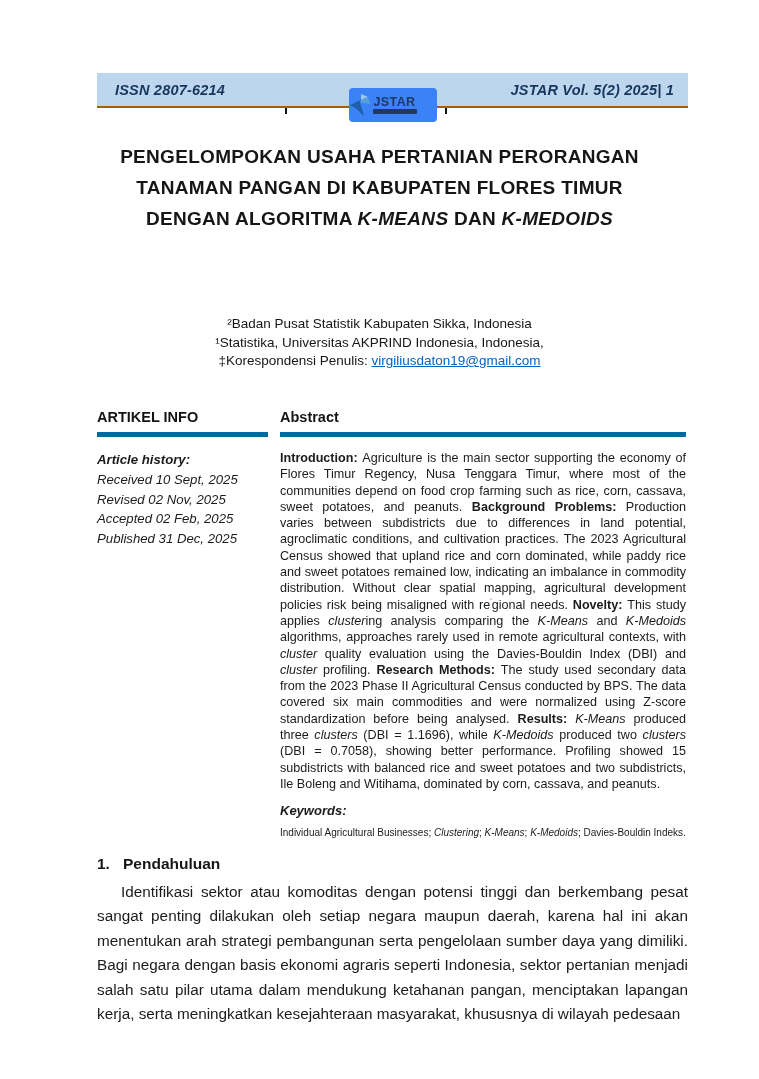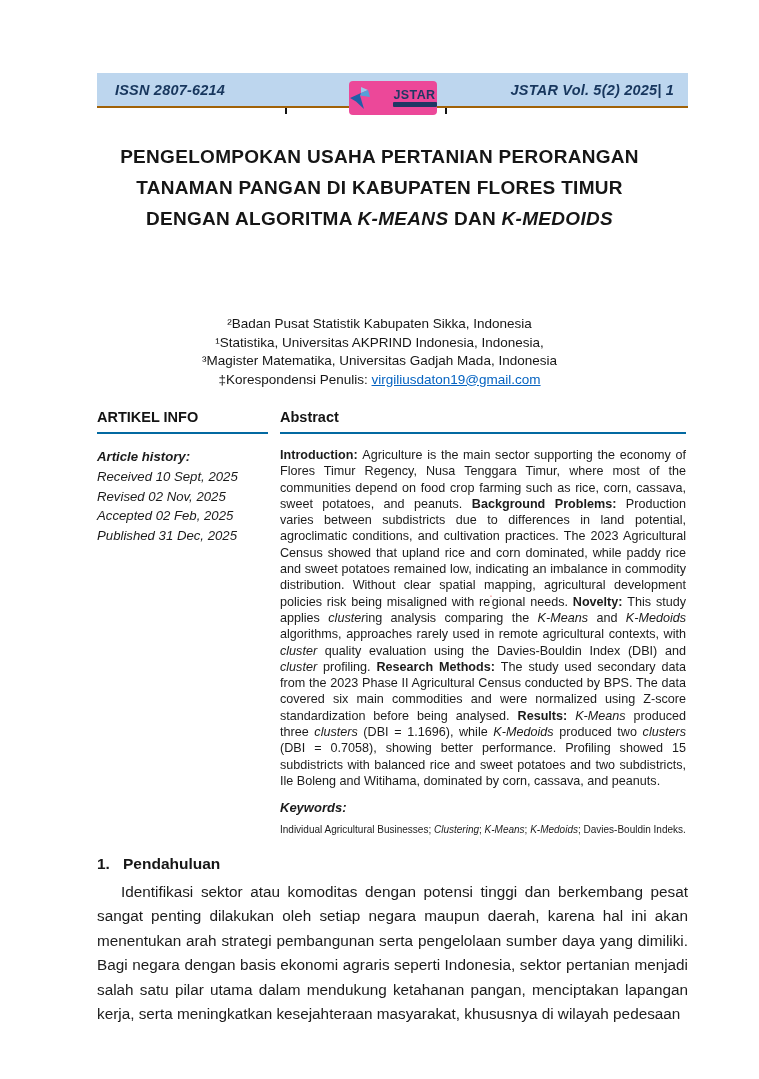--- a/index.html
+++ b/index.html
@@ -14,23 +14,23 @@
 
   
   .header-band{
     position:absolute;left:97px;top:73px;width:591px;height:35px;
     background:#bdd6ee;border-bottom:2px solid #a16207;
     display:flex;align-items:center;justify-content:space-between;
     box-sizing:border-box;padding:0 14px 0 18px;
   }
   .header-text{font-style:italic;font-weight:bold;font-size:14.5px;color:#17365d;letter-spacing:.2px;white-space:nowrap;}
   .logo-box{
-    position:absolute;left:50%;top:8px;transform:translateX(-50%);
-    width:88px;height:34px;background:#ec4899;border-radius:4px;
-    display:flex;align-items:center;justify-content:space-between;gap:2px;
+    position:absolute;left:50%;top:15px;transform:translateX(-50%);
+    width:88px;height:34px;background:#3b82f6;border-radius:4px;
+    display:flex;align-items:center;justify-content:flex-start;gap:2px;
   }
   .logo-stack{display:flex;flex-direction:column;align-items:center;line-height:1;}
   .logo-word{font-weight:bold;font-size:12.5px;color:#1f3864;letter-spacing:.4px;}
   .logo-subbar{width:44px;height:5px;background:#1f3864;margin-top:1px;border-radius:1px;}
   .tick{position:absolute;top:108px;width:2px;height:6px;background:#141414;}
 
   
   .title{
     position:absolute;left:99px;top:141px;width:561px;text-align:center;
     font-size:19px;line-height:31px;font-weight:600;color:#161616;letter-spacing:.3px;
@@ -42,21 +42,21 @@
   .affiliations{
     position:absolute;left:84px;top:315px;width:591px;text-align:center;
     font-size:13.5px;line-height:18.5px;color:#161616;
   }
   .email-link{color:#0563c1;text-decoration:underline;cursor:pointer;}
 
   
   .info-col{position:absolute;left:97px;top:409px;width:171px;}
   .info-heading,.abstract-heading{
     font-weight:bold;font-size:14.5px;color:#141414;
-    border-bottom:2px solid #0369a1;padding-bottom:7px;
+    border-bottom:5px solid #0369a1;padding-bottom:7px;
   }
   .history{margin-top:13px;font-style:italic;font-size:13.2px;line-height:19.8px;color:#1b1b1b;}
   .history .label{font-weight:bold;}
 
   .abstract-col{position:absolute;left:280px;top:409px;width:406px;}
   .abstract-body{
     margin-top:13px;font-size:12.6px;line-height:16.3px;text-align:justify;color:#1b1b1b;
   }
   .keywords-label{margin-top:11px;font-style:italic;font-weight:bold;font-size:13px;color:#1b1b1b;}
   .keywords-body{margin-top:7px;font-size:10px;line-height:16.5px;text-align:justify;color:#1b1b1b;}
@@ -96,21 +96,20 @@
   </div>
   <div class="tick" style="left:285px;"></div>
   <div class="tick" style="left:445px;"></div>
 
   <div class="title"><span>PENGELOMPOKAN USAHA PERTANIAN PERORANGAN TANAMAN PANGAN DI KABUPATEN FLORES TIMUR DENGAN ALGORITMA </span><span class="i">K-MEANS</span><span> DAN </span><span class="i">K-MEDOIDS</span></div>
 
 
   <div class="affiliations">
     <div>²Badan Pusat Statistik Kabupaten Sikka, Indonesia</div>
     <div>¹Statistika, Universitas AKPRIND Indonesia, Indonesia,</div>
-    <div>³Magister Matematika, Universitas Gadjah Mada, Indonesia</div>
     <div><span>‡Korespondensi Penulis: </span><a class="email-link">virgiliusdaton19@gmail.com</a></div>
   </div>
 
   <div class="info-col">
     <div class="info-heading">ARTIKEL INFO</div>
     <div class="history">
       <div class="label">Article history:</div>
       <div>Received 10 Sept, 2025</div>
       <div>Revised 02 Nov, 2025</div>
       <div>Accepted 02 Feb, 2025</div>

